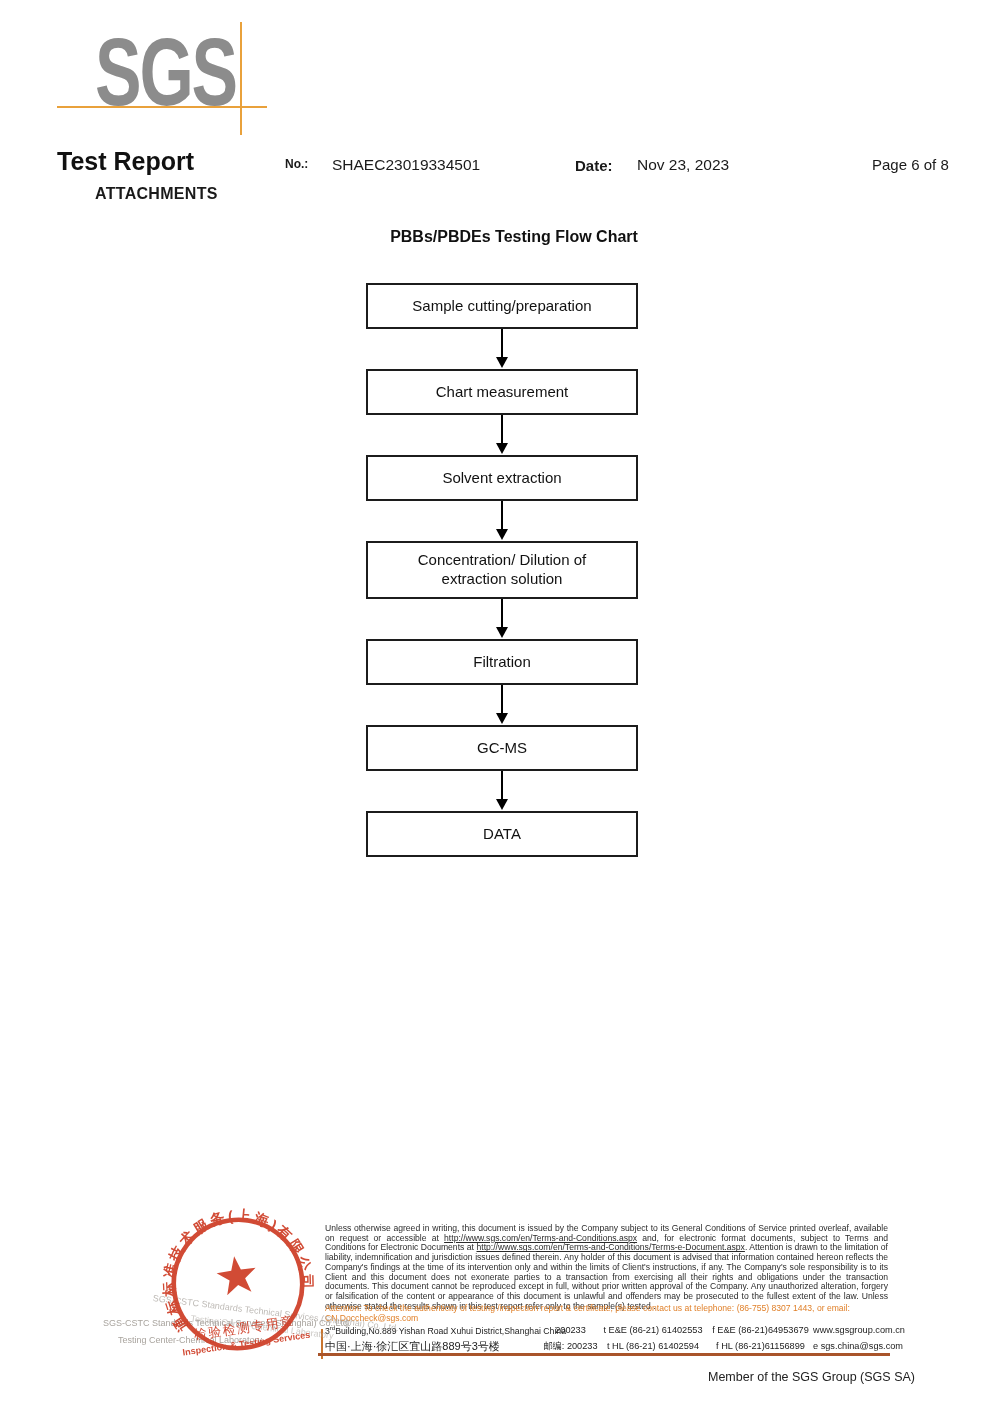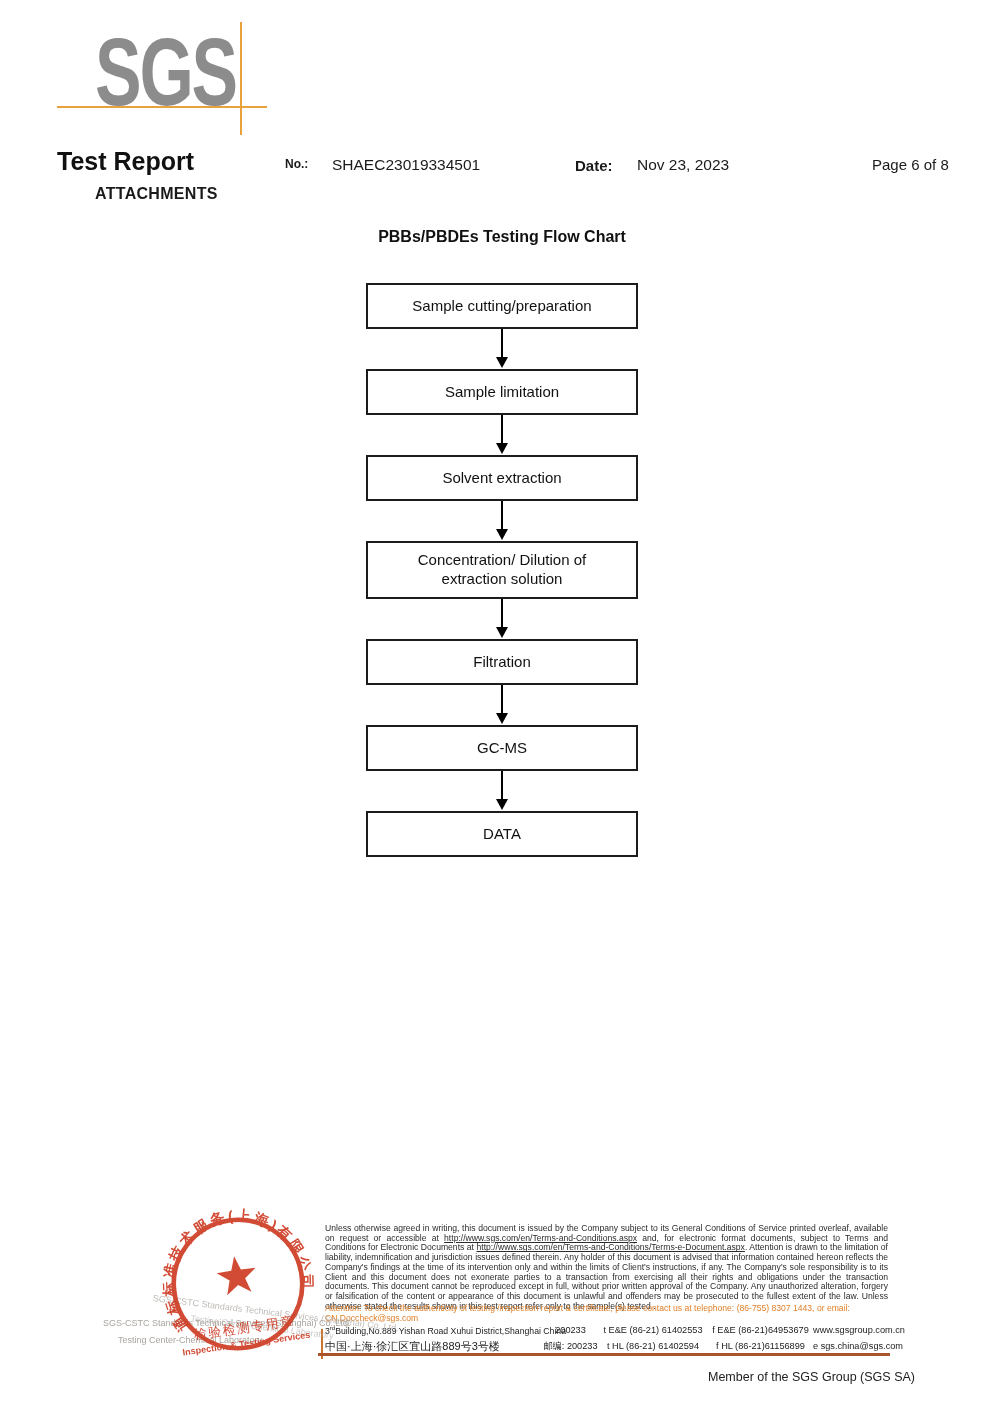--- a/index.html
+++ b/index.html
@@ -19,21 +19,21 @@
   
   .hdr-title { position:absolute; left:57px; top:147px; font-size:25px; font-weight:bold; color:#111; }
   .hdr-no-label { position:absolute; left:285px; top:157px; font-size:12px; font-weight:bold; }
   .hdr-no-value { position:absolute; left:332px; top:156px; font-size:15.5px; }
   .hdr-date-label { position:absolute; left:575px; top:157px; font-size:15px; font-weight:bold; }
   .hdr-date-value { position:absolute; left:637px; top:156px; font-size:15.5px; }
   .hdr-page { position:absolute; left:832px; top:156px; font-size:15px;margin-left:40px; }
   .hdr-attachments { position:absolute; left:95px; top:185px; font-size:16px; font-weight:bold; letter-spacing:0.3px; }
 
   
-  .flow-title { position:absolute; left:316px; top:228px; width:372px; text-align:center;
+  .flow-title { position:absolute; left:328px; top:228px; width:372px; text-align:center;
     font-size:16px; font-weight:bold; color:#111; }
   .flowchart { position:absolute; left:366px; top:283px; width:272px; }
   .fc-box {
     width:272px; height:46px; border:2px solid #1c1c1c; background:#fff;
     display:flex; align-items:center; justify-content:center; text-align:center;
     font-size:15px; color:#111; line-height:1.25; padding:0 20px;
   }
   .fc-box.tall { height:58px; }
   .fc-arrow { height:40px; position:relative; width:100%; }
   .fc-arrow::before { content:""; position:absolute; left:50%; top:0; width:2px; height:29px;
@@ -83,21 +83,21 @@
   <div class="hdr-no-value">SHAEC23019334501</div>
   <div class="hdr-date-label">Date:</div>
   <div class="hdr-date-value">Nov 23, 2023</div>
   <div class="hdr-page">Page 6 of 8</div>
   <div class="hdr-attachments">ATTACHMENTS</div>
 
   <div class="flow-title">PBBs/PBDEs Testing Flow Chart</div>
   <div class="flowchart">
     <div class="fc-box">Sample cutting/preparation</div>
     <div class="fc-arrow"></div>
-    <div class="fc-box">Sample limitation</div>
+    <div class="fc-box">Chart measurement</div>
     <div class="fc-arrow"></div>
     <div class="fc-box">Solvent extraction</div>
     <div class="fc-arrow"></div>
     <div class="fc-box tall">Concentration/ Dilution of extraction solution</div>
     <div class="fc-arrow"></div>
     <div class="fc-box">Filtration</div>
     <div class="fc-arrow"></div>
     <div class="fc-box">GC-MS</div>
     <div class="fc-arrow"></div>
     <div class="fc-box">DATA</div>

